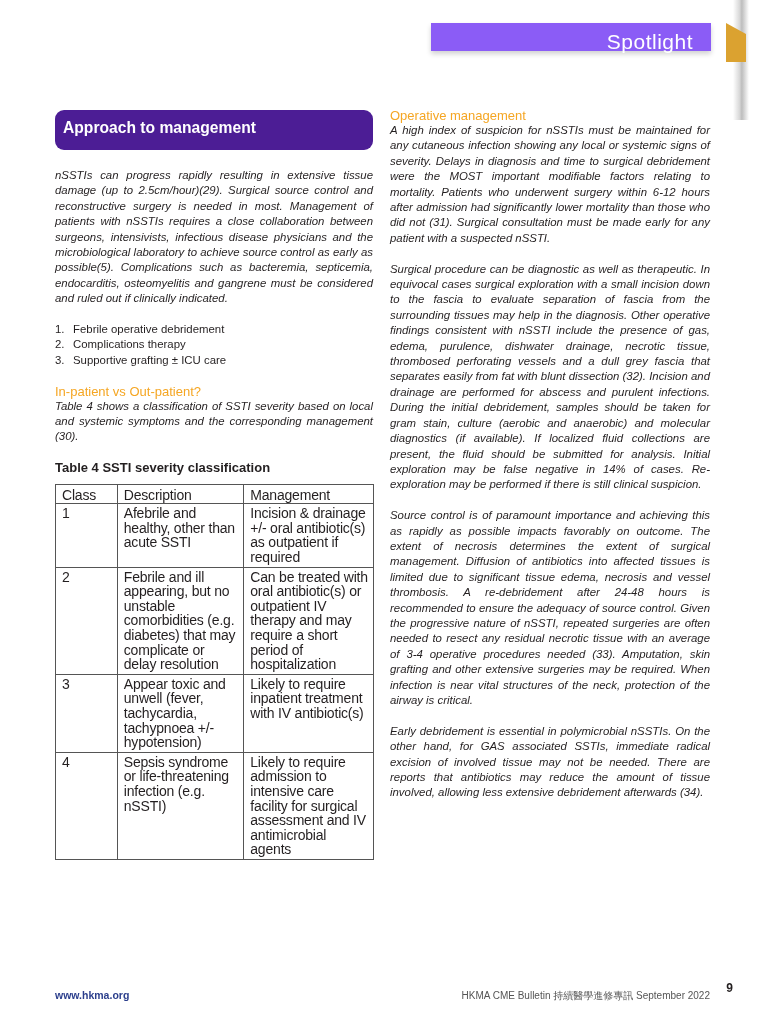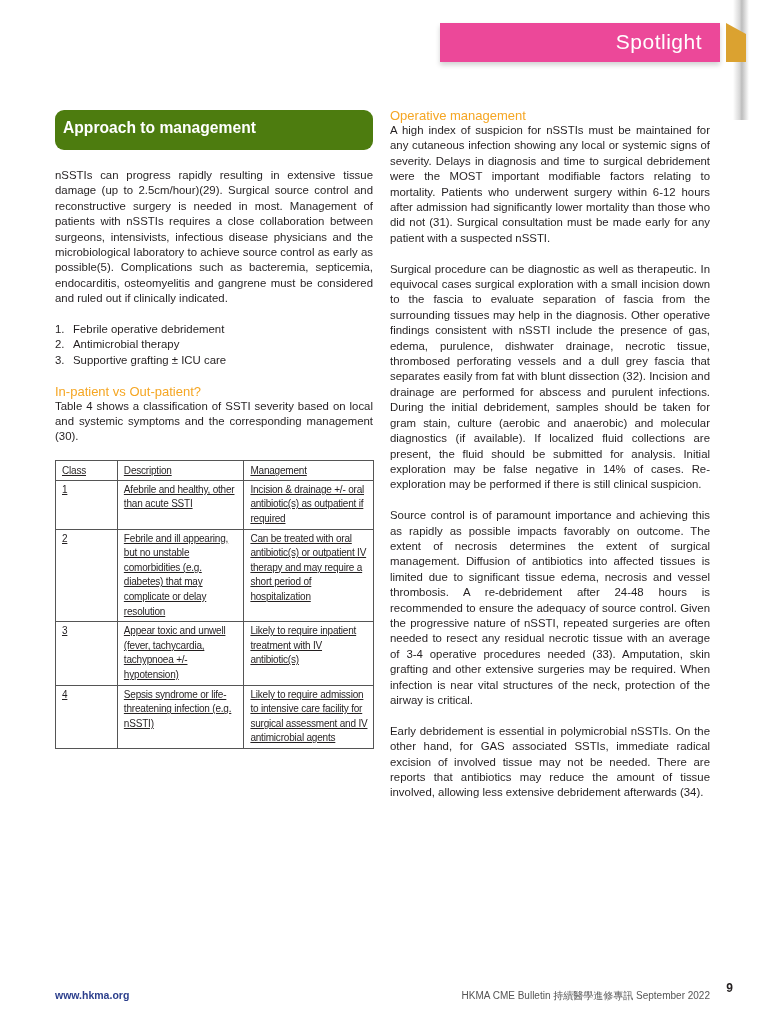--- a/index.html
+++ b/index.html
@@ -7,56 +7,55 @@
     width: 767px; height: 1024px; position: relative; overflow: hidden;
     background: #ffffff;
     font-family: "Liberation Sans", sans-serif;
     color: #231f20;
   }
   .spine {
     position: absolute; left: 733px; top: 0; width: 16px; height: 120px;
     background: linear-gradient(to right, #ffffff 0%, #d9d9d9 40%, #bdbdbd 55%, #ffffff 100%);
   }
   .spotlight-tab {
-    position: absolute; left: 440px; top: 23px; width: 280px; height: 39px;
-    background: #ec4899;
+    position: absolute; left: 431px; top: 23px; width: 280px; height: 28px;
+    background: #8b5cf6;
     box-shadow: 0 3px 5px rgba(0,0,0,0.18);
   }
   .spotlight-fold {
     position: absolute; left: 726px; top: 23px; width: 20px; height: 39px;
     background: #dba230;
     clip-path: polygon(0 0, 100% 28%, 100% 100%, 0 100%);
   }
   .spotlight-label {
     position: absolute; right: 18px; top: 7px;
     color: #ffffff; font-size: 21px; letter-spacing: 0.5px;
   }
   .section-header {
     position: absolute; left: 55px; top: 110px; width: 318px; height: 40px;
-    background: #4d7c0f; border-radius: 9px;
+    background: #4c1d95; border-radius: 9px;
   }
   .section-header span {
     position: absolute; left: 8px; top: 8px;
     color: #ffffff; font-weight: bold; font-size: 17px;
     font-family: "Liberation Sans", sans-serif;
     transform: scaleX(0.92); transform-origin: left;
   }
   .col { position: absolute; font-size: 11.4px; line-height: 15.4px; }
-  .col p { margin: 0 0 15.4px 0; text-align: justify; }
+  .col p { margin: 0 0 15.4px 0; text-align: justify; font-style: italic; }
   .col-left { left: 55px; top: 168px; width: 318px; }
   .col-right { left: 390px; top: 108px; width: 320px; }
   .subhead { color: #f5a623; font-weight: normal; font-size: 13px; line-height: 15px; margin: 0; }
   ol { margin: 0 0 15.4px 0; padding: 0; list-style: none; }
   ol li { display: flex; }
   ol li .num { width: 18px; }
   .table-title { font-weight: bold; font-size: 13px; margin: 2px 0 8px 0; }
   table {
-    border-collapse: collapse; width: 319px; font-size: 10px; line-height: 14.6px;
+    border-collapse: collapse; width: 319px; font-size: 14px; line-height: 14.6px;
     letter-spacing: -0.2px;
-    text-decoration: underline;
   }
   td, th {
     border: 1px solid #555; vertical-align: top; padding: 2px 3px 2px 6px; text-align: left;
     font-weight: normal;
   }
   th { padding-top: 3px; padding-bottom: 1px; }
   .c1 { width: 53px; } .c2 { width: 119px; margin-top: 28px; } .c3 { width: 122px; }
   .footer { position: absolute; top: 983px; font-size: 10.5px; margin-top: 6px; }
   .footer-left { left: 55px; color: #2b3e8c; font-weight: bold; }
   .footer-right { right: 57px; color: #555; font-size: 10px; padding-left: 21px; }
@@ -77,29 +76,30 @@
 
 <div class="col col-left">
   <p>nSSTIs can progress rapidly resulting in extensive tissue damage (up to 2.5cm/hour)(29). Surgical source control and reconstructive surgery is needed in most. Management of patients with nSSTIs requires a close collaboration between surgeons, intensivists, infectious disease physicians and the microbiological laboratory to achieve source control as early as possible(5). Complications such as bacteremia, septicemia, endocarditis, osteomyelitis and gangrene must be considered and ruled out if clinically indicated.</p>
   <ol>
     <li>
         <span class="num">1.</span>
         <span>Febrile operative debridement</span>
       </li>
     <li>
         <span class="num">2.</span>
-        <span>Antimicrobial therapy</span>
+        <span>Complications therapy</span>
       </li>
     <li>
         <span class="num">3.</span>
         <span>Supportive grafting ± ICU care</span>
       </li>
   </ol>
   <div class="subhead">In-patient vs Out-patient?</div>
   <p>Table 4 shows a classification of SSTI severity based on local and systemic symptoms and the corresponding management (30).</p>
+  <div class="table-title">Table 4 SSTI severity classification</div>
   <table>
     <tbody>
         <tr>
       <th class="c1">Class</th>
       <th class="c2">Description</th>
       <th class="c3">Management</th>
     </tr>
     <tr>
       <td>1</td>
       <td>Afebrile and healthy, other than acute SSTI</td>

